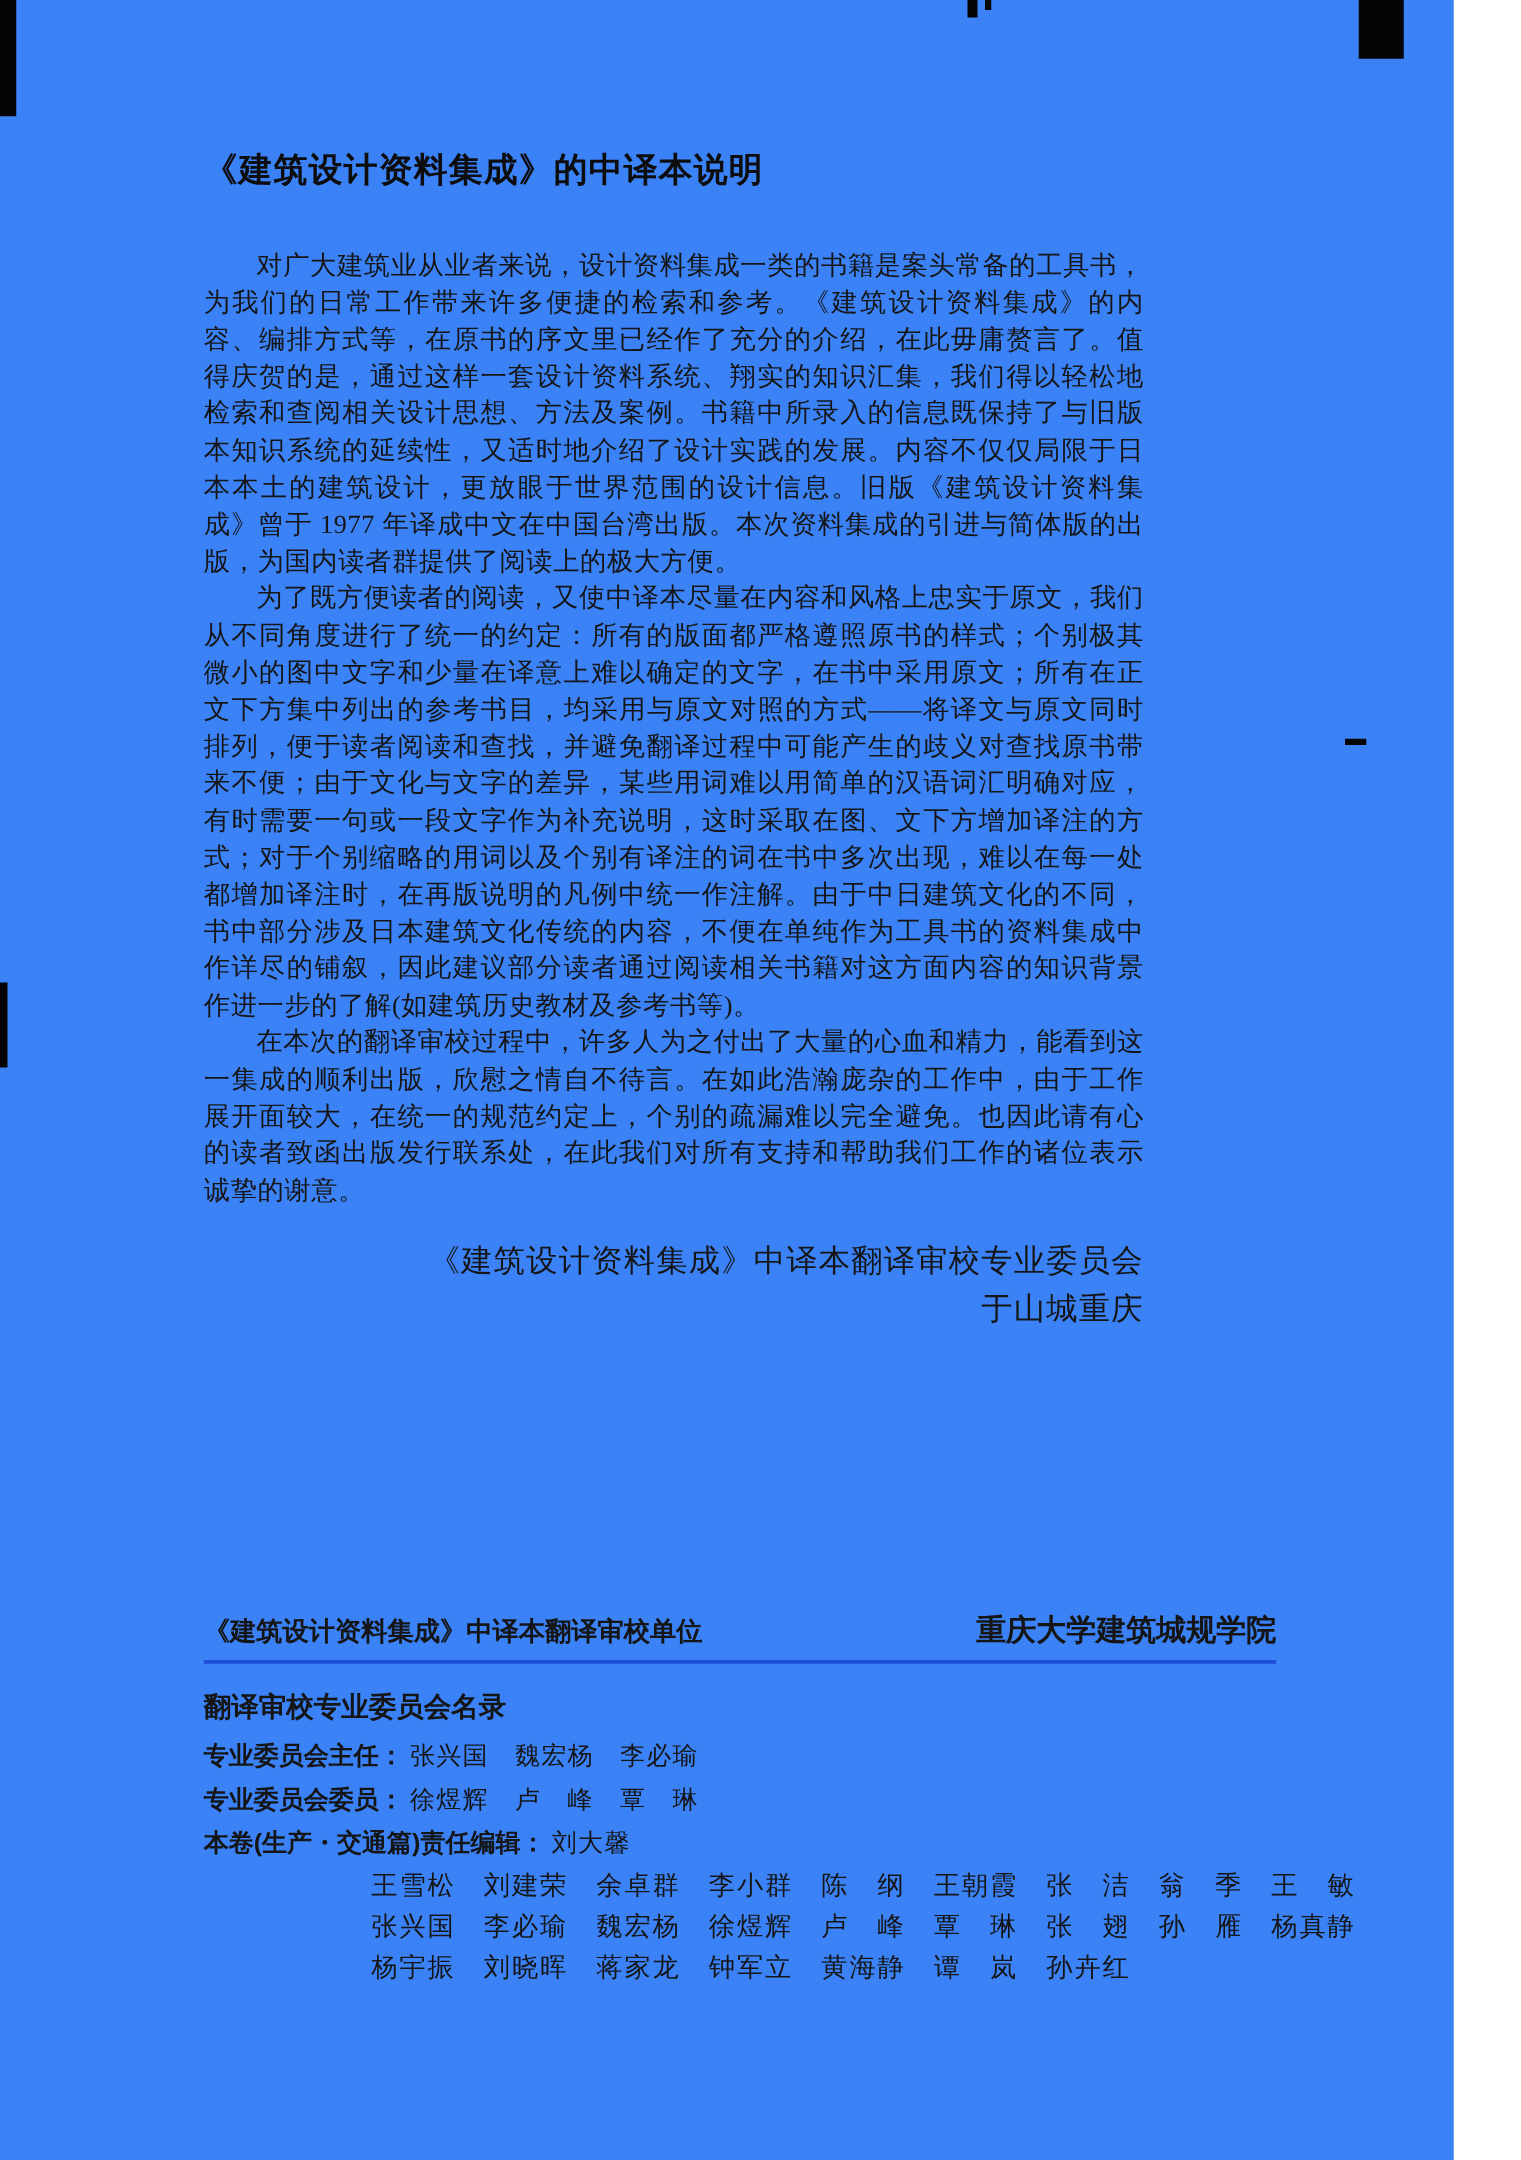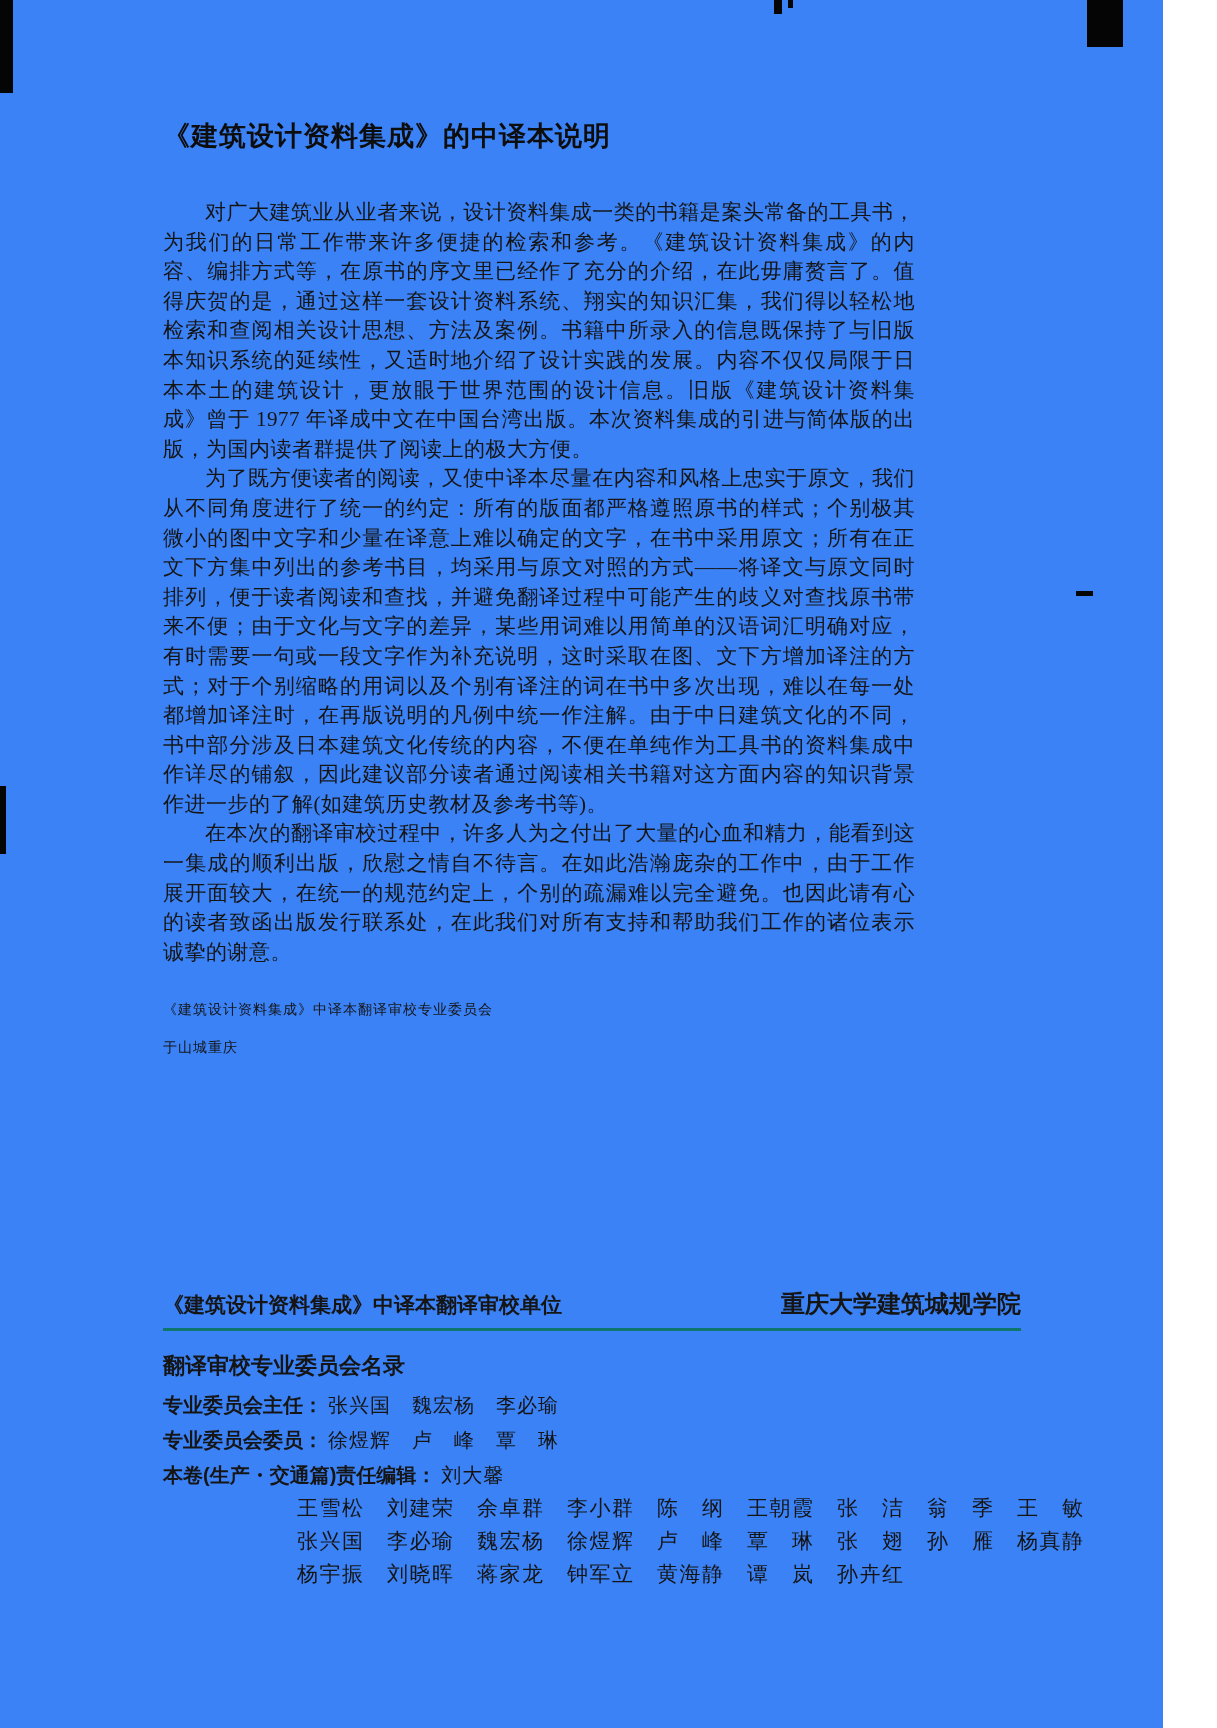--- a/index.html
+++ b/index.html
@@ -45,39 +45,39 @@
   .body-par {
     margin: 0;
     font-size: 21px;
     line-height: 29.6px;
     text-align: justify;
     text-indent: 2em;
     letter-spacing: 0.5px;
   }
   .signature {
     margin-top: 24px;
-    text-align: left;
-    font-size: 14px;
+    text-align: right;
+    font-size: 25px;
     line-height: 38px;
     letter-spacing: 1px;
   }
 
   .credits {
     position: absolute;
     left: 163px;
     top: 1288px;
     width: 858px;
     font-size: 20px;
   }
   .credits-header {
     display: flex;
     justify-content: space-between;
     align-items: baseline;
     padding-bottom: 8px;
-    border-bottom: 3px solid #0f766e;
+    border-bottom: 3px solid #1d4ed8;
   }
   .unit-label {
     font-family: "Liberation Sans", "DejaVu Sans", sans-serif;
     font-weight: bold;
     font-size: 21px;
   }
   .unit-value {
     font-family: "Liberation Sans", "DejaVu Sans", sans-serif;
     font-weight: bold;
     font-size: 24px;

